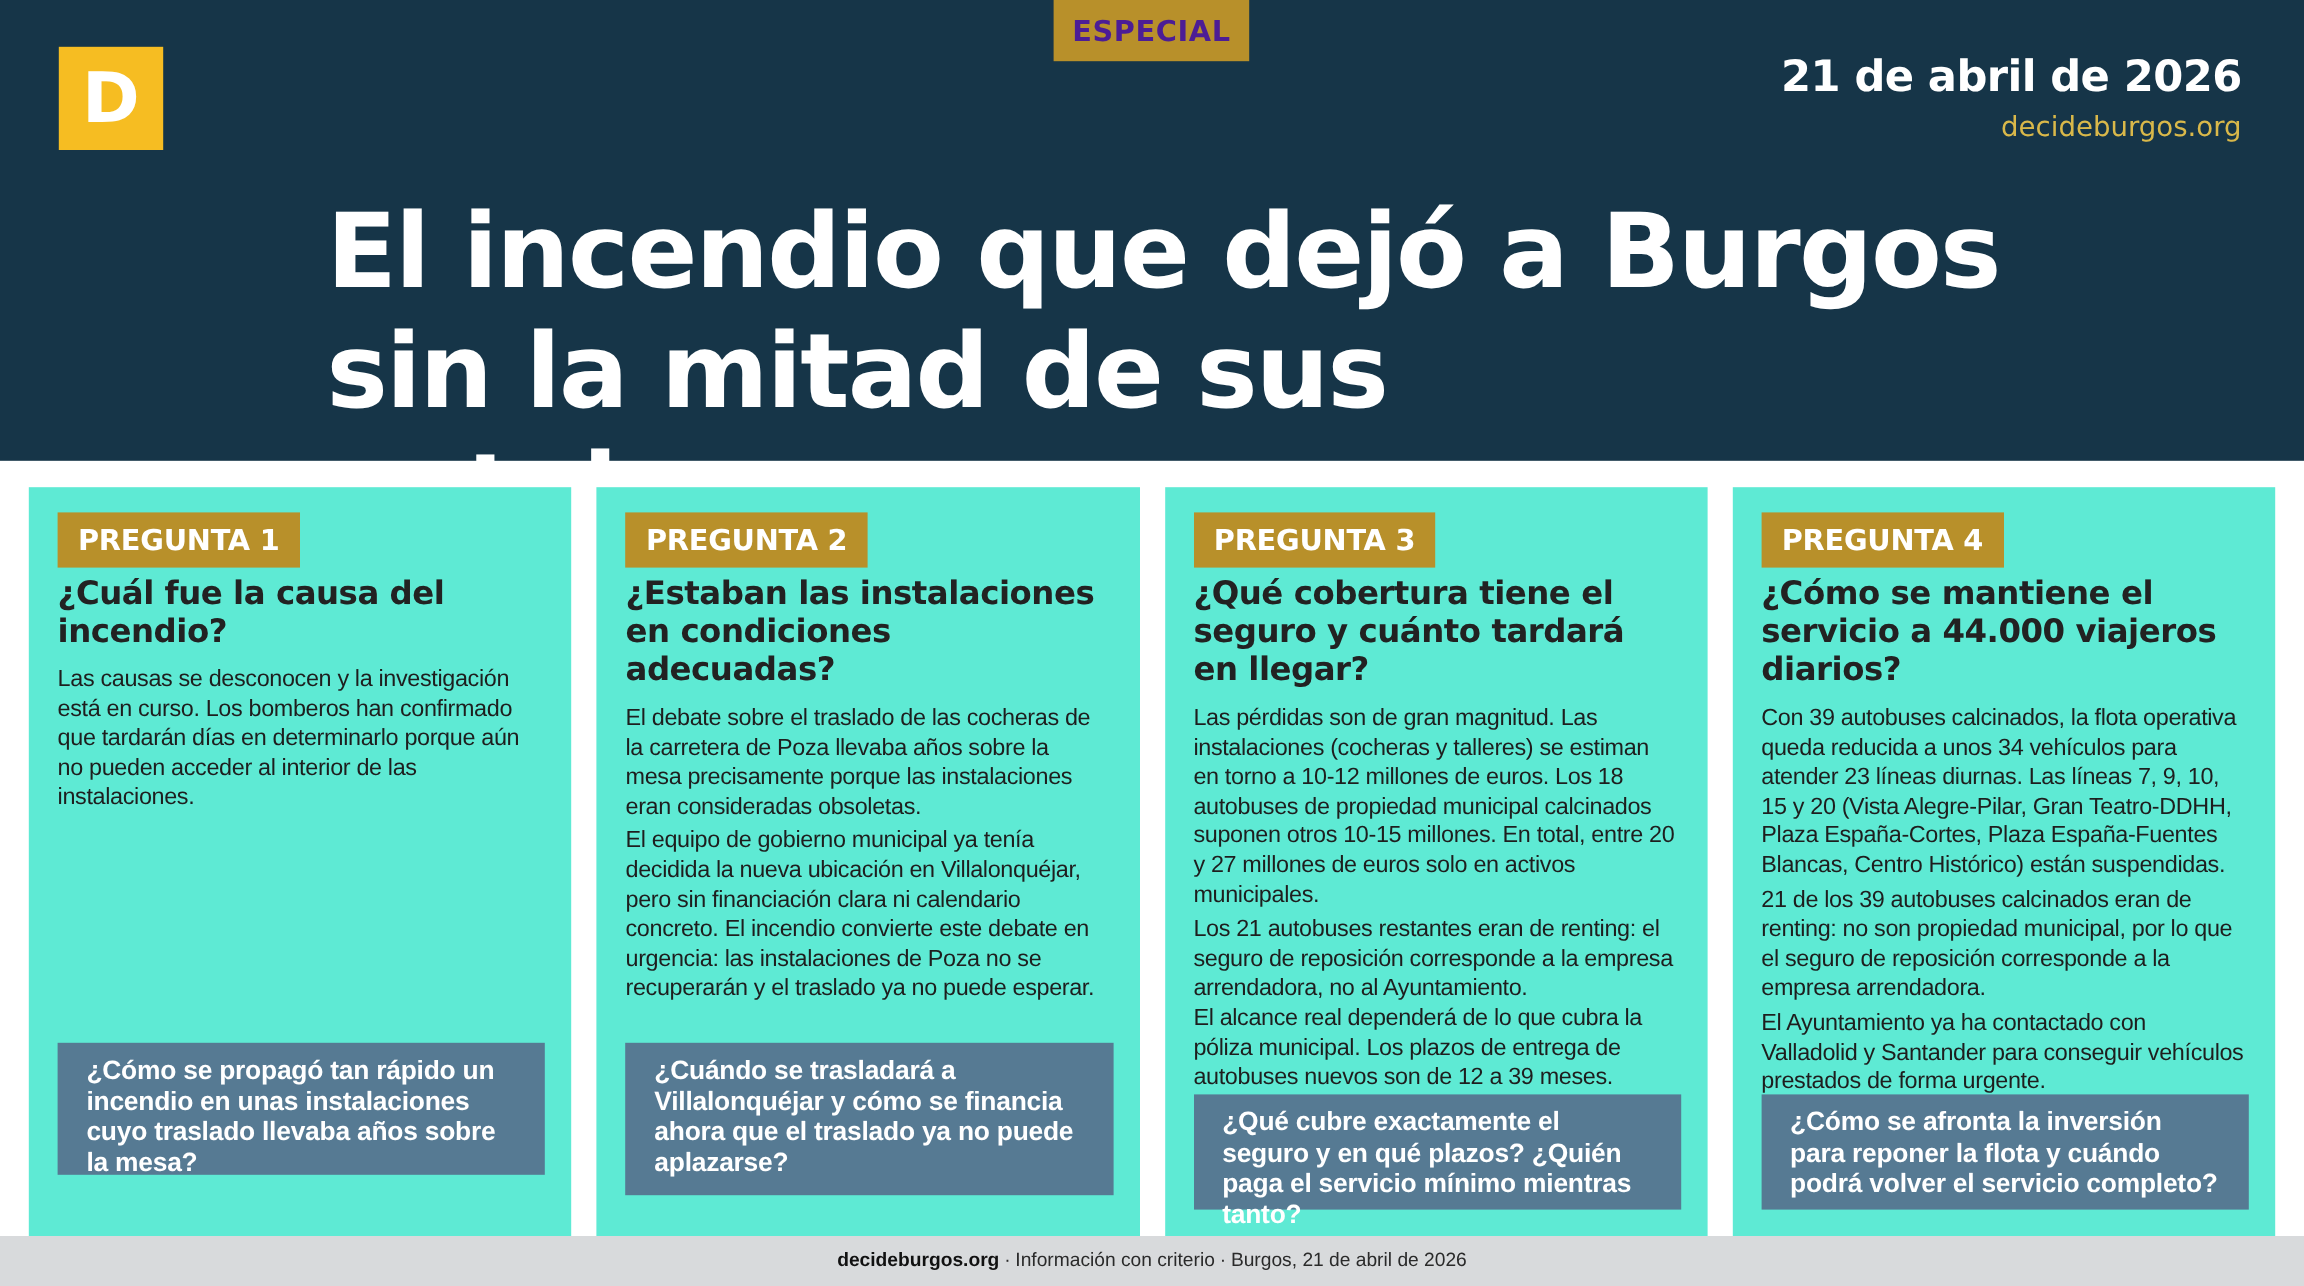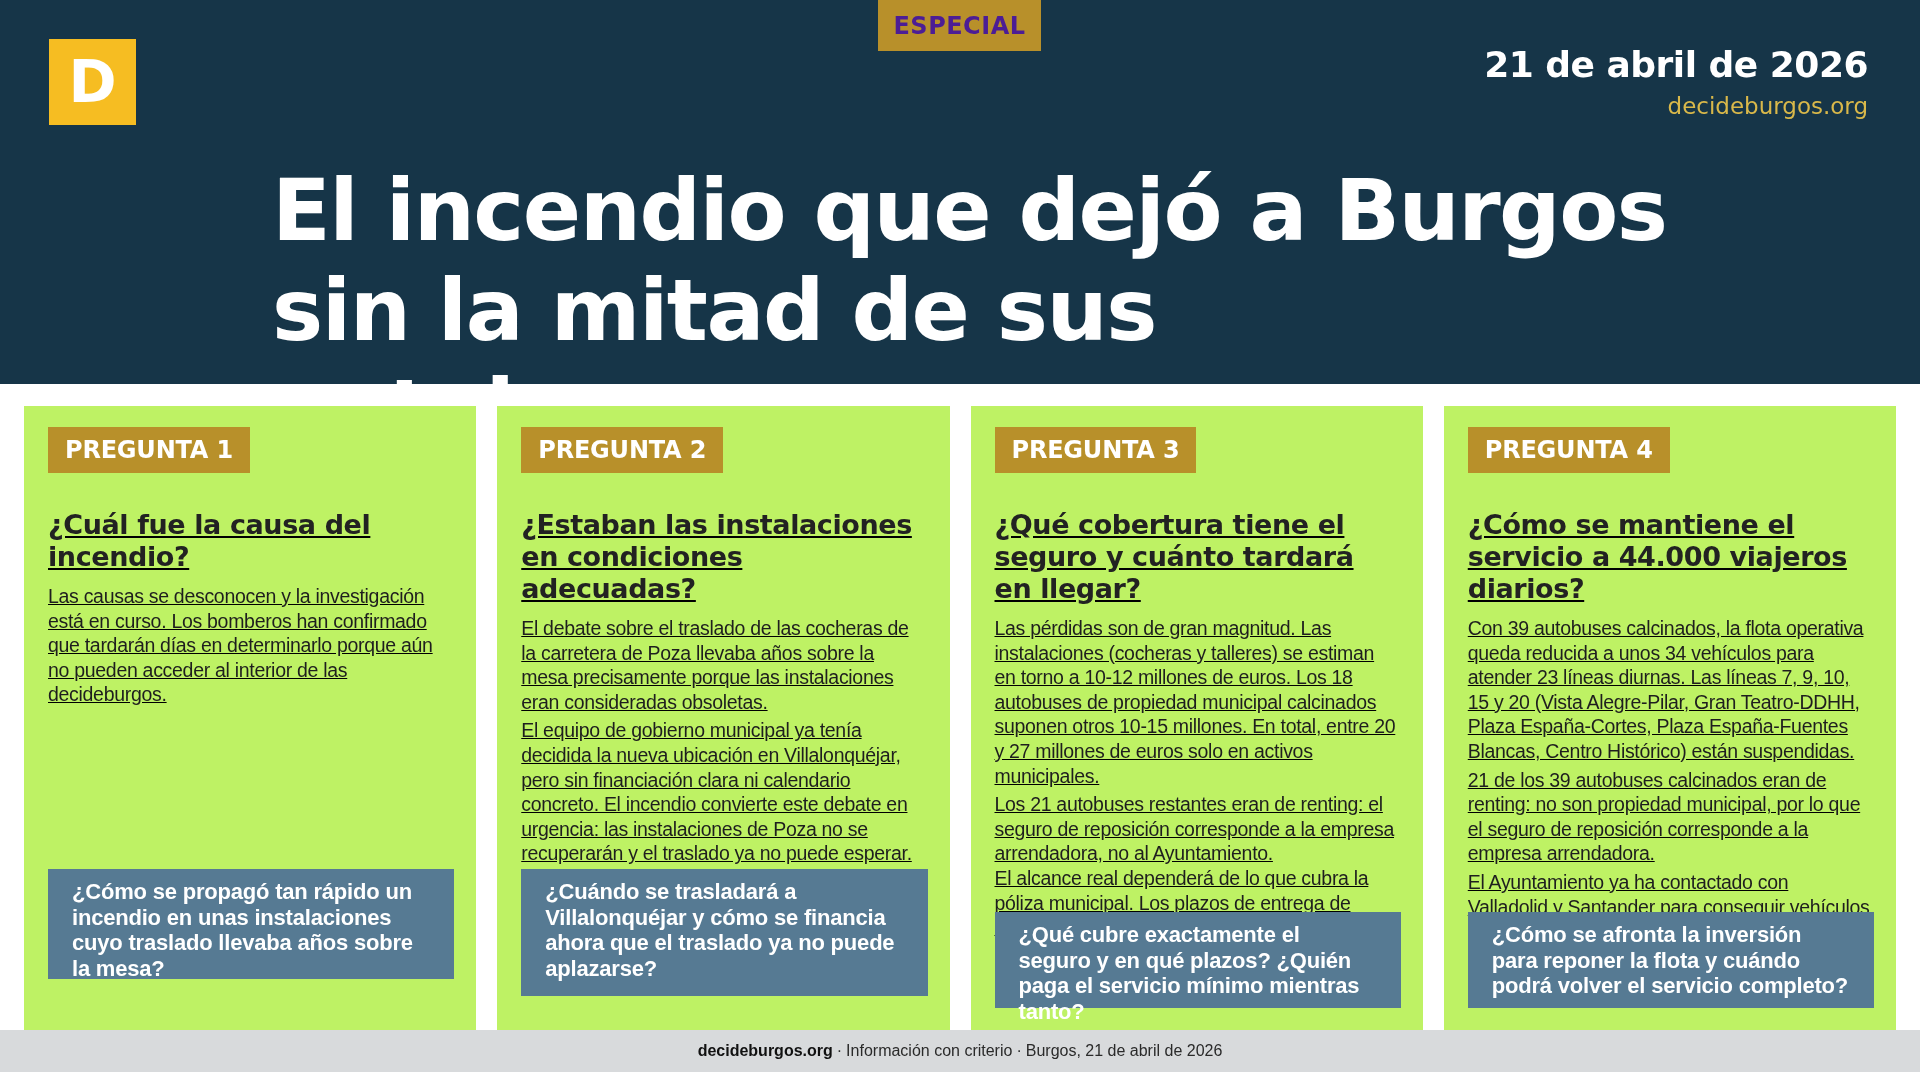--- a/index.html
+++ b/index.html
@@ -45,32 +45,31 @@
       color: #ffffff; font-family: "DejaVu Sans", sans-serif; font-weight: bold;
       font-size: 86px; line-height: 100px; letter-spacing: -1.5px;
     }
 
     
     .cards {
       position: absolute; left: 24px; top: 406px; width: 1872px; height: 624px;
       display: flex; gap: 21px;
     }
     .card {
-      flex: 1 1 0; background: #bef264; position: relative;
+      flex: 1 1 0; background: #5eead4; position: relative;
       padding: 21px 24px 0 24px;
-      text-decoration: underline;
     }
     .badge {
       display: inline-block; background: #b8902a; color: #ffffff;
       font-family: "DejaVu Sans", sans-serif; font-weight: bold; font-size: 24px;
       height: 46px; line-height: 46px; padding: 0 17px;
       letter-spacing: -0.2px;
     }
     .question {
-      margin-top: 36px; color: #222222;
+      margin-top: 6px; color: #222222;
       font-family: "DejaVu Sans", sans-serif; font-weight: bold;
       font-size: 27px; line-height: 32px; letter-spacing: -0.4px;
     }
     .body {
       margin-top: 11px; color: #1e1e1e;
       font-family: "Liberation Sans", sans-serif;
       font-size: 19.5px; line-height: 24.6px; letter-spacing: -0.3px;
     }
     .body p + p { margin-top: 4px; }
     .follow {
@@ -116,21 +115,21 @@
       <span>sin la mitad de sus autobuses.</span>
     </h1>
   </header>
 
   <section class="cards">
 
     <article class="card card-1">
       <div class="badge">PREGUNTA 1</div>
       <h2 class="question">¿Cuál fue la causa del incendio?</h2>
       <div class="body">
-        <p>Las causas se desconocen y la investigación está en curso. Los bomberos han confirmado que tardarán días en determinarlo porque aún no pueden acceder al interior de las decideburgos.</p>
+        <p>Las causas se desconocen y la investigación está en curso. Los bomberos han confirmado que tardarán días en determinarlo porque aún no pueden acceder al interior de las instalaciones.</p>
       </div>
       <div class="follow">¿Cómo se propagó tan rápido un incendio en unas instalaciones cuyo traslado llevaba años sobre la mesa?</div>
     </article>
 
     <article class="card card-2">
       <div class="badge">PREGUNTA 2</div>
       <h2 class="question">¿Estaban las instalaciones en condiciones adecuadas?</h2>
       <div class="body">
         <p>El debate sobre el traslado de las cocheras de la carretera de Poza llevaba años sobre la mesa precisamente porque las instalaciones eran consideradas obsoletas.</p>
         <p>El equipo de gobierno municipal ya tenía decidida la nueva ubicación en Villalonquéjar, pero sin financiación clara ni calendario concreto. El incendio convierte este debate en urgencia: las instalaciones de Poza no se recuperarán y el traslado ya no puede esperar.</p>

